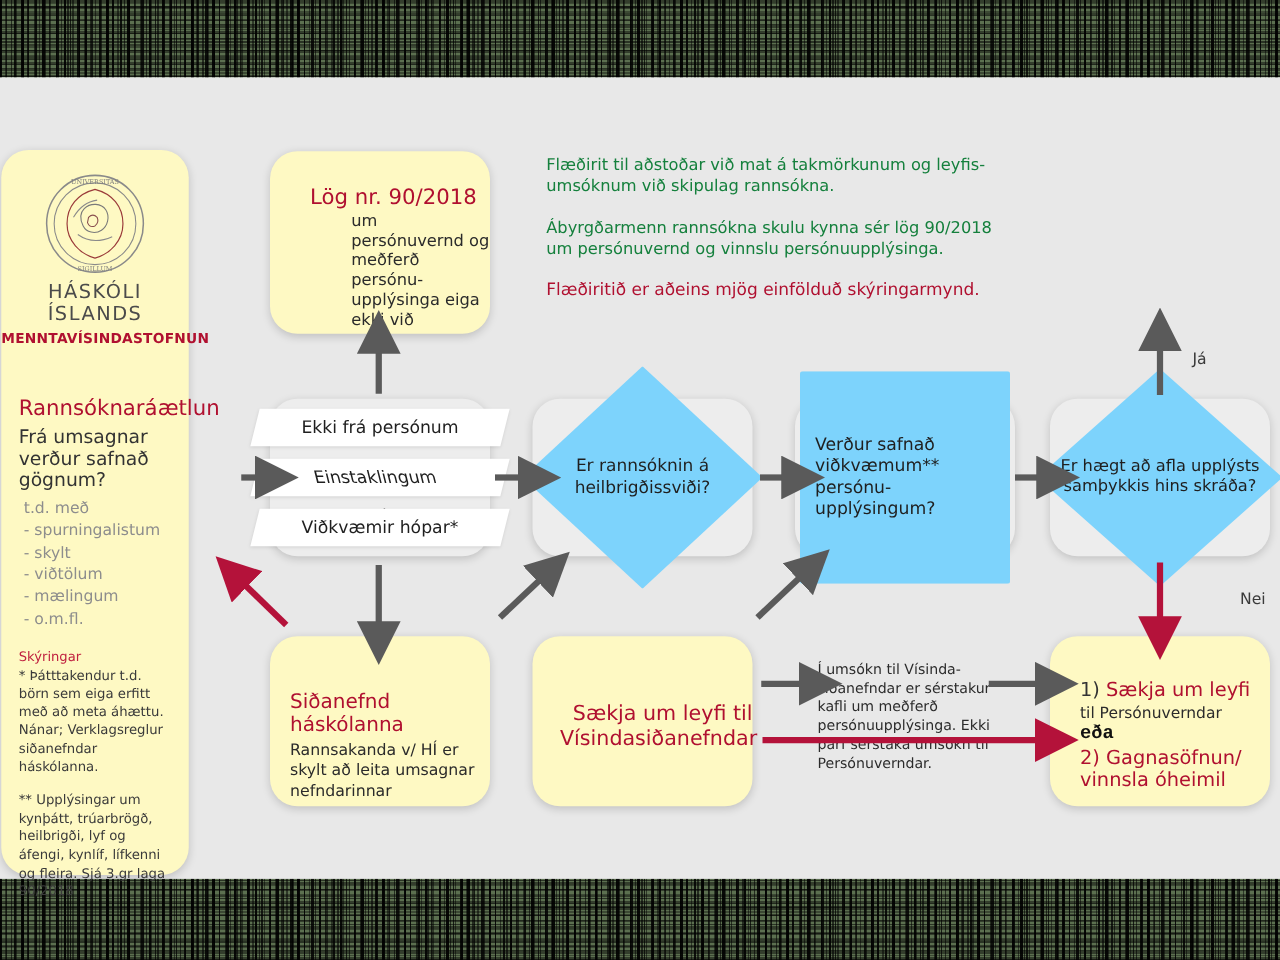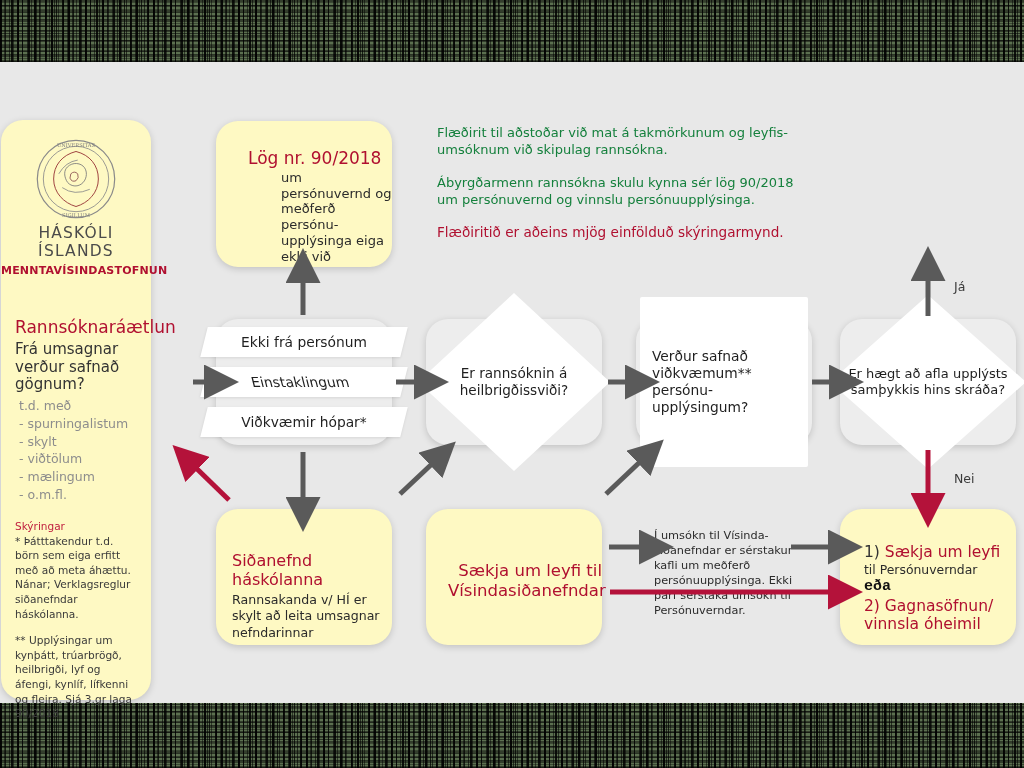--- a/index.html
+++ b/index.html
@@ -81,21 +81,21 @@
   }
   .para span small{font-size:11.5px;}
   .para.p1{top:8px;}
   .para.p2{top:48px;}
   .para.p3{top:88px;}
 
   
   .dnode{width:176px;height:126px;position:absolute;}
   .diamond{
     position:absolute;left:-8px;top:-26px;width:192px;height:178px;
-    background:#ffffff;
+    background:#7dd3fc;
     clip-path:polygon(50% 0%,100% 50%,50% 100%,0% 50%);
     display:flex;align-items:center;justify-content:center;
   }
   .diamond .dt{text-align:center;color:#1f1f1f;font-size:13.6px;line-height:1.22;padding:0 8px;}
   #dHeilbr{left:426px;top:257px;}
   #dSafnad{left:636px;top:257px;}
   #dSafnad .diamond{
     left:4px;top:-22px;width:168px;height:170px;
     clip-path:polygon(0% 0%,100% 0%,100% 100%,0% 100%);
     border-radius:2px;
@@ -123,21 +123,21 @@
   #lokaBox .l1{font-size:15.5px;color:#333;line-height:1.2;}
   #lokaBox .l1 em{font-style:normal;color:#b01030;}
   #lokaBox .l2{font-size:12.4px;color:#2b2b2b;line-height:1.25;}
   #lokaBox .l3{font-size:15px;color:#111;font-weight:bold;line-height:1.3;font-family:Liberation Mono, monospace;}
   #lokaBox .l4{font-size:15.5px;color:#b01030;line-height:1.2;}
 
   
   #arrows{position:absolute;left:0;top:0;width:1024px;height:641px;pointer-events:none;}
   .lbl{position:absolute;color:#3a3a3a;font-size:12.5px;}
   #lblJa{left:954px;top:217px;}
-  #lblNei{left:954px;top:409px;}
+  #lblNei{left:992px;top:409px;}
 </style>
 </head>
 <body>
 
 <div class="noise-bar noise-top"></div>
 <div class="noise-bar noise-bottom"></div>
 
 <div class="canvas">
 
   <div class="node" id="leftPanel">

